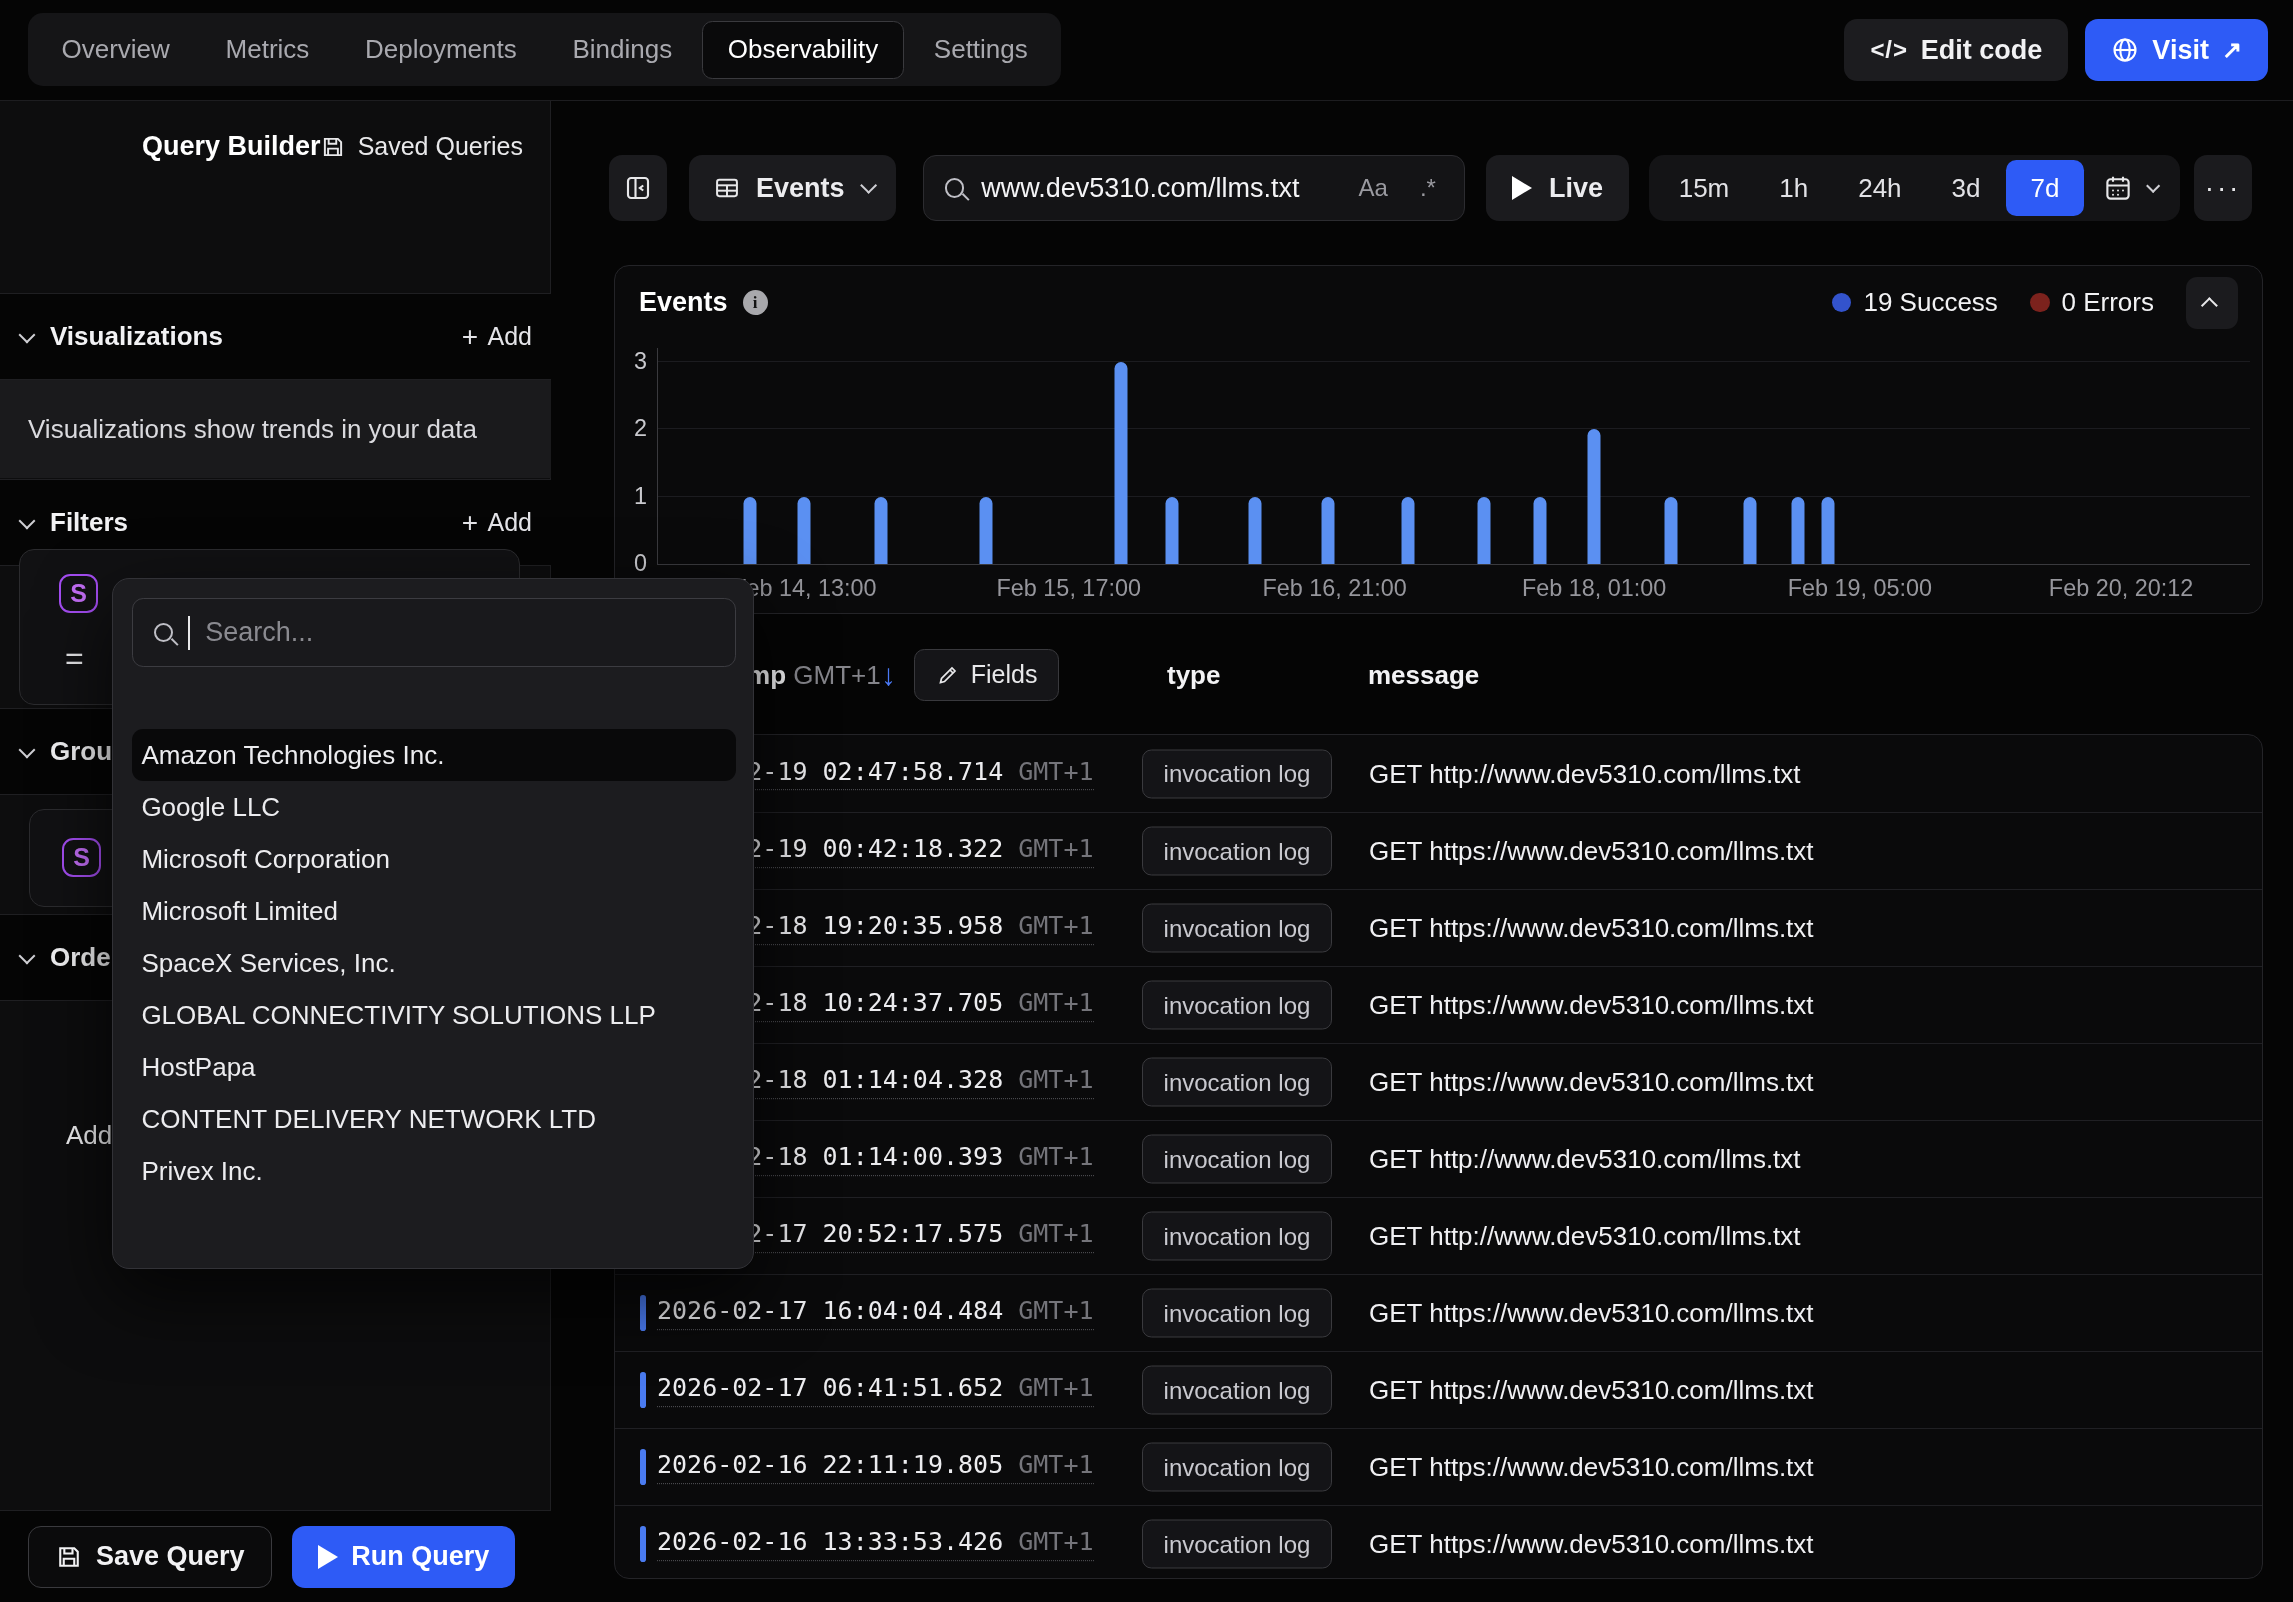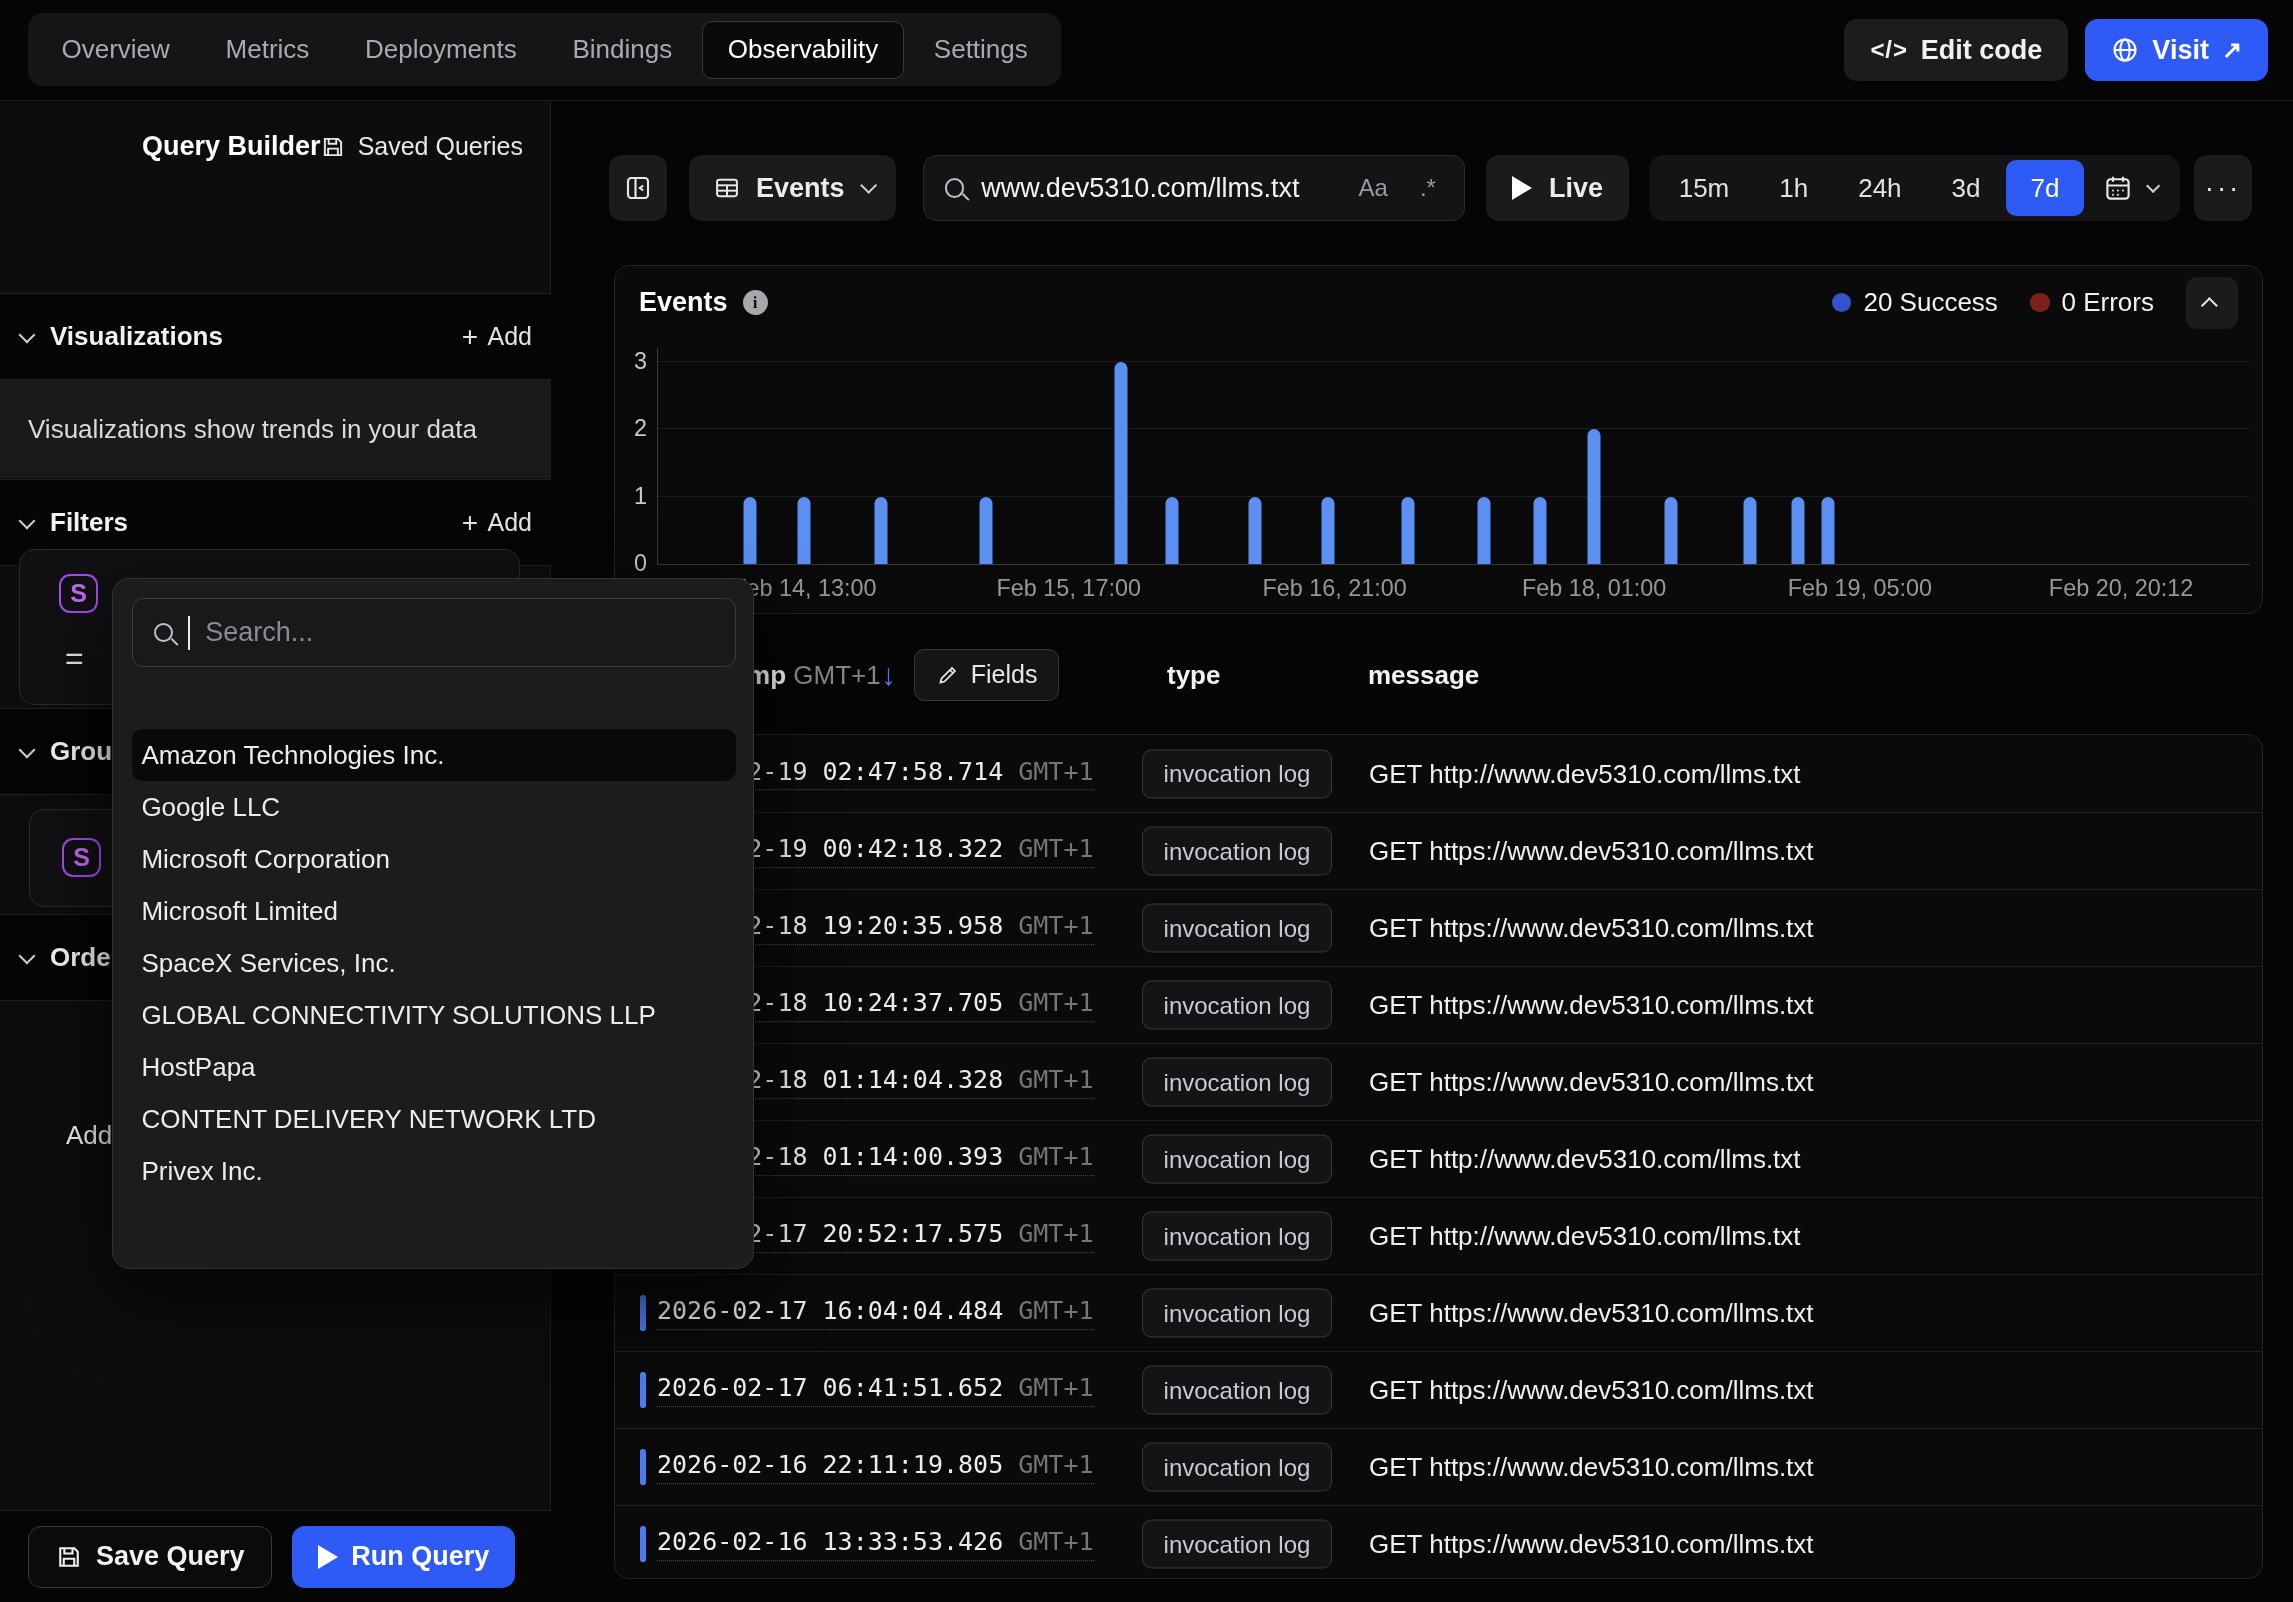--- a/index.html
+++ b/index.html
@@ -279,21 +279,21 @@
       <div class="tool-sq more-btn">···</div>
     </div>
 
     <div class="chart-panel">
       <div class="cp-header">
         <span class="cp-title">Events</span>
         <span class="info-icon">i</span>
         <span class="cp-right">
           <span class="legend-item">
             <span class="dot" id="success-dot" style="background: rgb(51, 83, 204);"></span>
-            <span>20 Success</span>
+            <span>19 Success</span>
           </span>
           <span class="legend-item">
             <span class="dot" id="error-dot" style="background: rgb(124, 34, 29);"></span>
             <span>0 Errors</span>
           </span>
           <span class="collapse-chart">
               <span class="chev-up"></span>
             </span>
         </span>
       </div>

